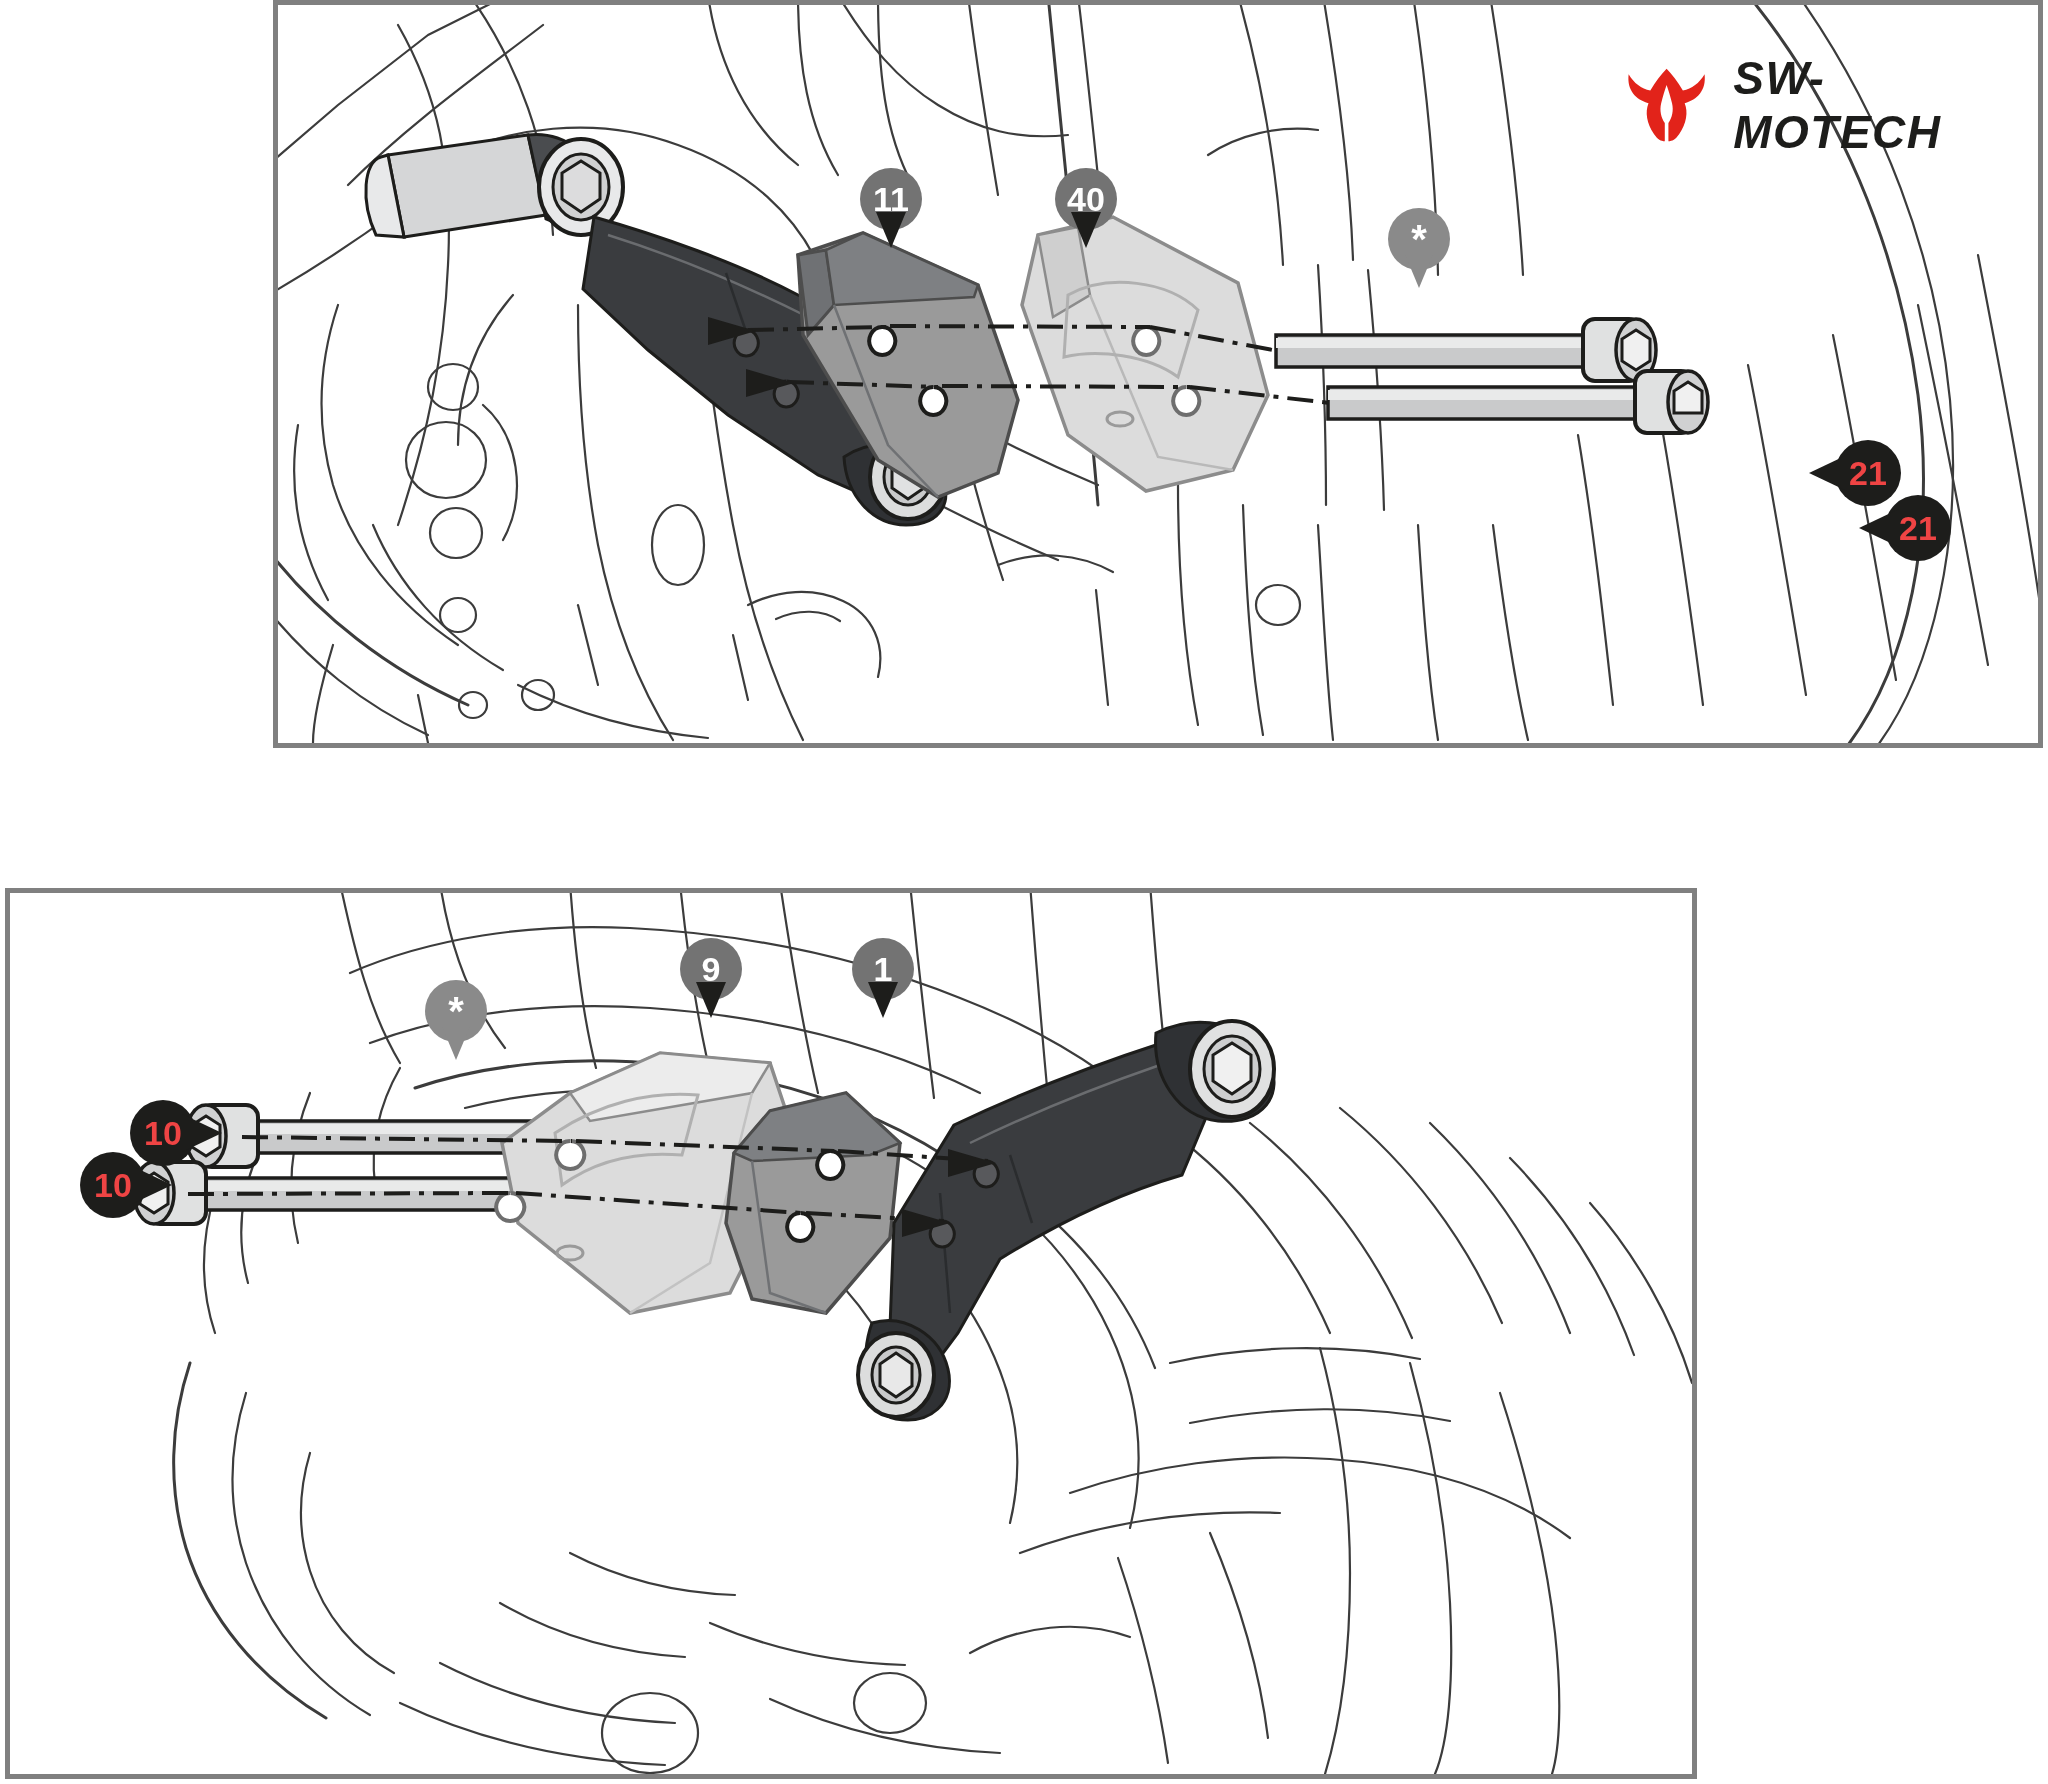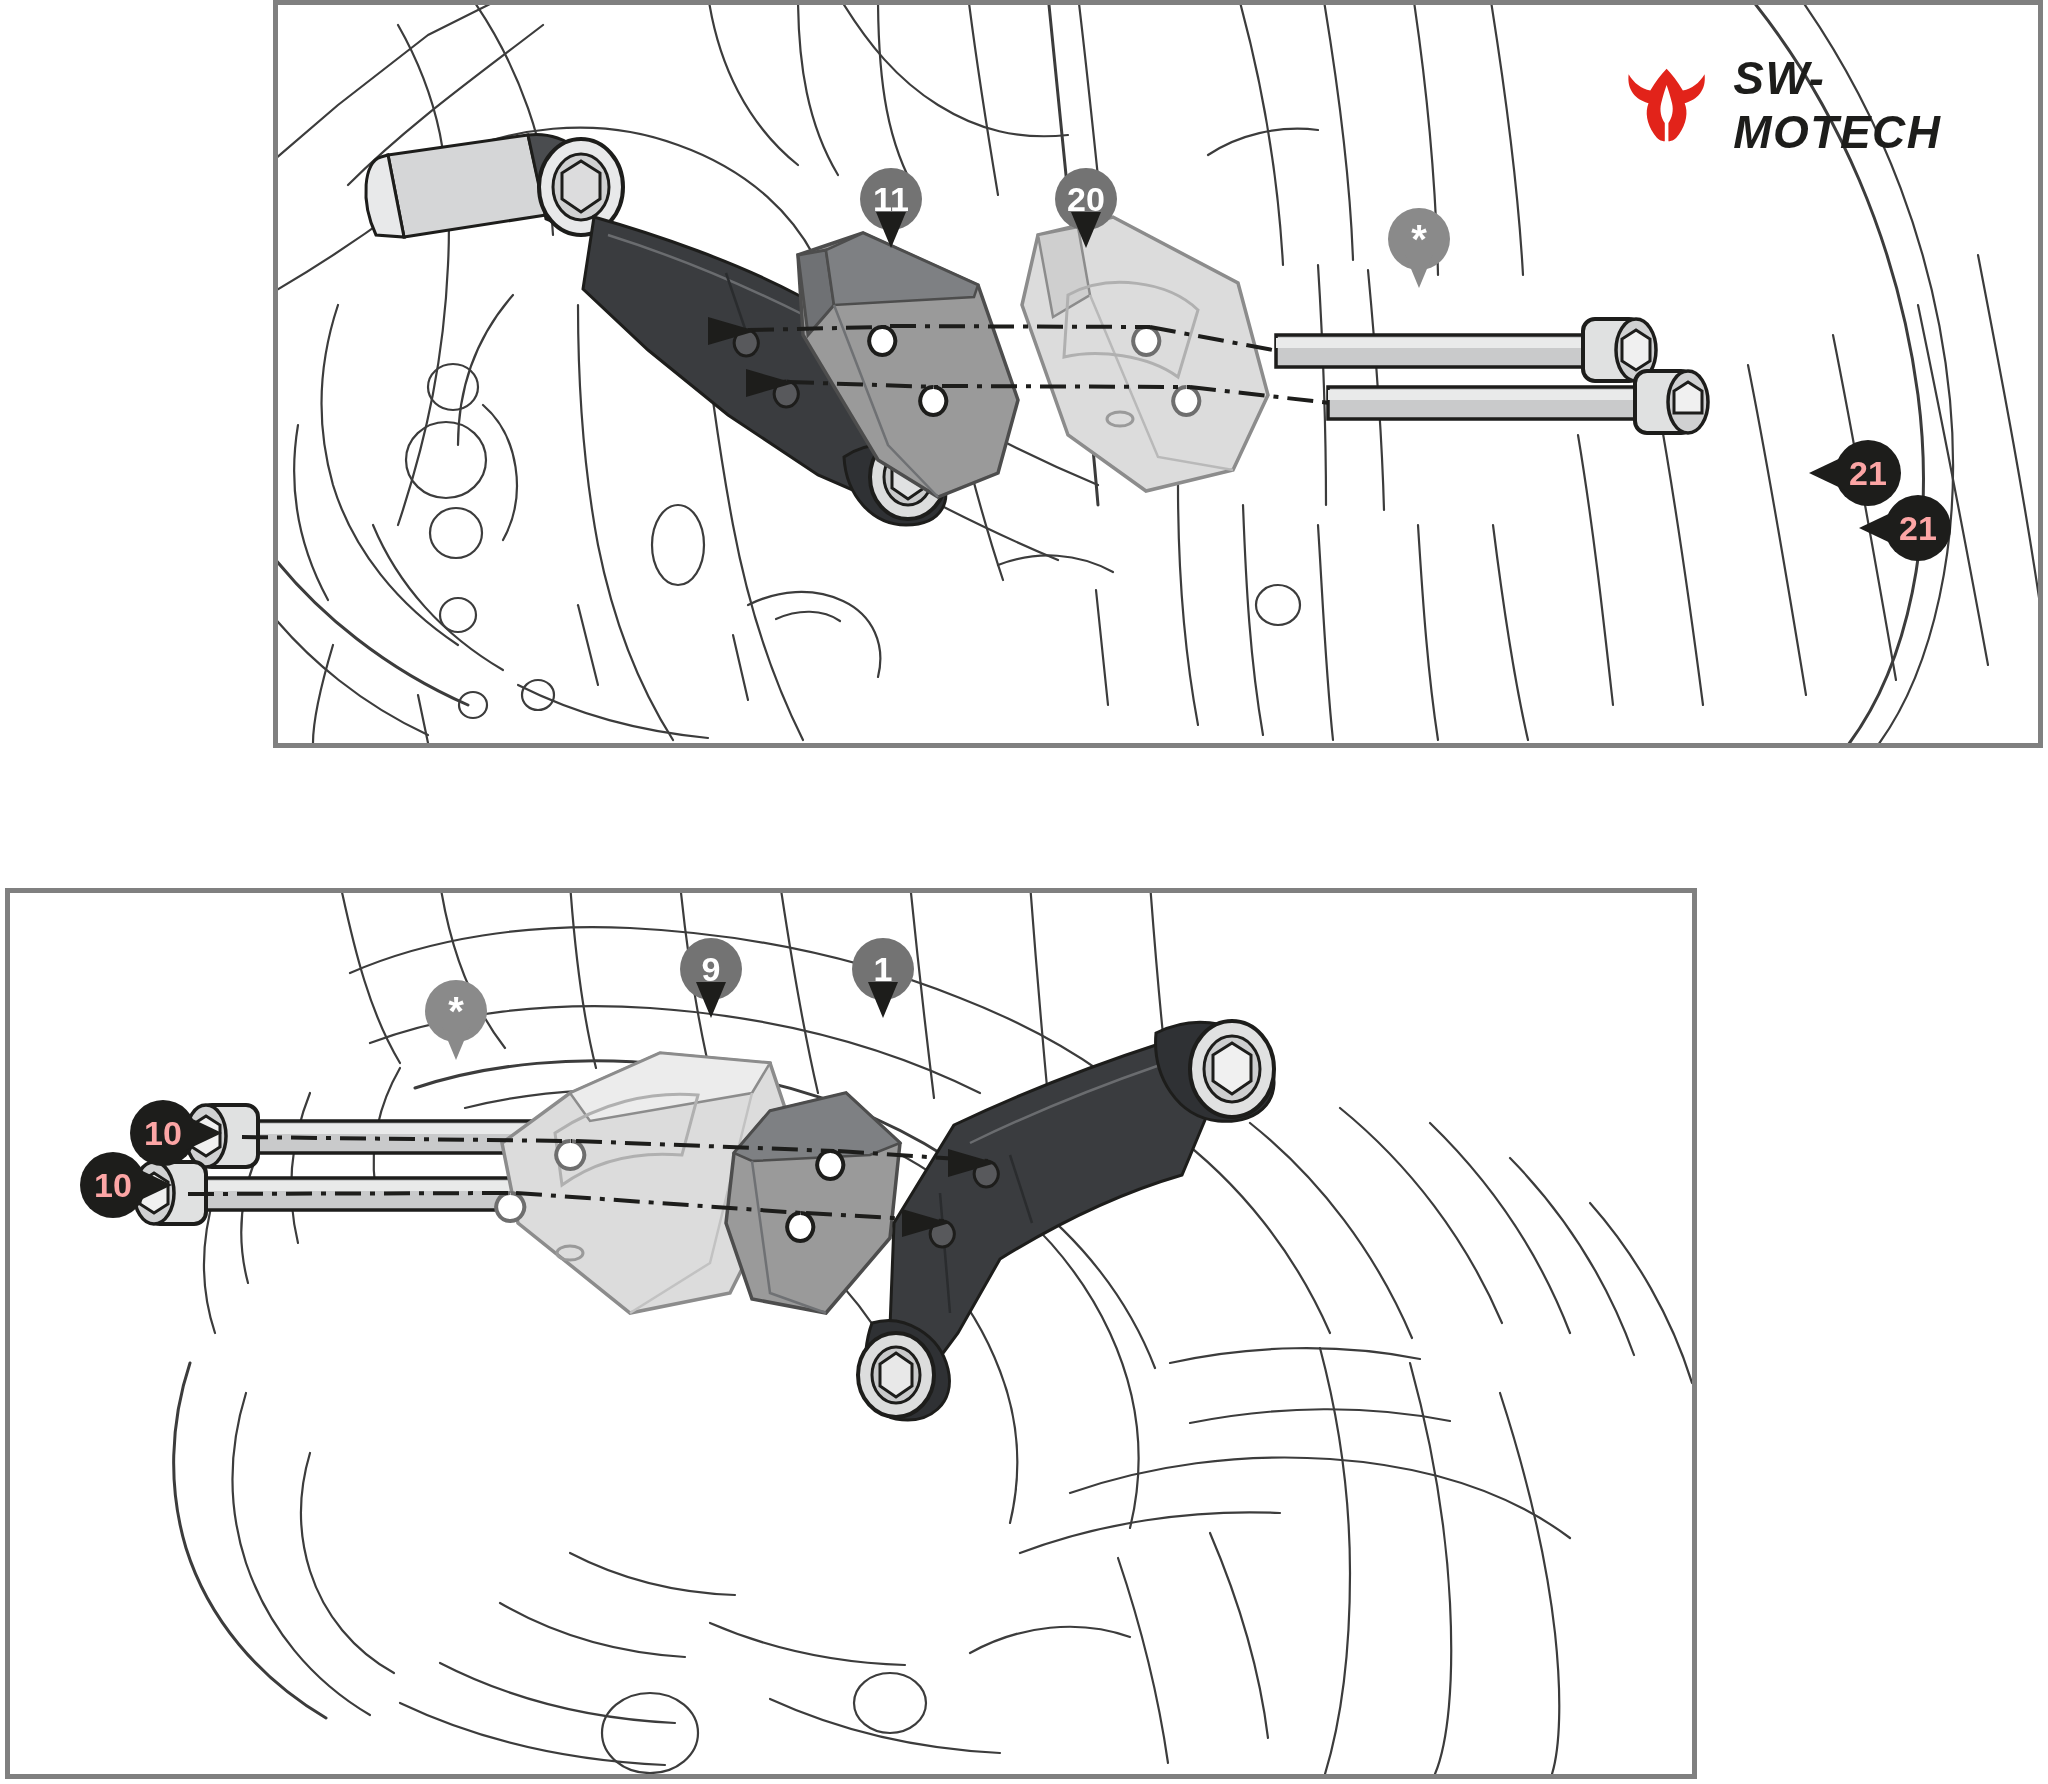--- a/index.html
+++ b/index.html
@@ -23,21 +23,21 @@
   .pin::after{content:"";position:absolute;left:50%;top:44px;
        transform:translateX(-50%);
        border-left:15px solid transparent;border-right:15px solid transparent;
        border-top:36px solid #1d1d1b;}
   .pin span{position:relative;z-index:2;}
   .pin.grey{background:#8a8a8a;font-size:40px;}
   .pin.grey::after{border-top-color:#8a8a8a;}
 
   
   .flag{position:absolute;width:66px;height:66px;border-radius:50%;
-        background:#1d1d1b;color:#fca5a5;display:flex;align-items:center;
+        background:#1d1d1b;color:#ef4444;display:flex;align-items:center;
         justify-content:center;font-size:34px;font-weight:bold;line-height:1;z-index:30;}
   .flag span{position:relative;z-index:2;}
   .flag::after{content:"";position:absolute;top:50%;transform:translateY(-50%);
         border-top:19px solid transparent;border-bottom:19px solid transparent;}
   .flag.tail-left::after{right:52px;border-right:40px solid #1d1d1b;}
   .flag.tail-right::after{left:52px;border-left:40px solid #1d1d1b;}
 
   
   #logo-swmotech{position:absolute;left:1625px;top:60px;width:380px;height:90px;
         display:flex;align-items:center;gap:25px;z-index:40;}
@@ -330,21 +330,21 @@
         <polygon points="938,256 986,270 938,284" fill="#1d1d1b"></polygon>
         <polygon points="892,316 940,330 892,344" fill="#1d1d1b"></polygon>
       </g>
     </svg>
   </div>
 
   <div class="pin" style="left:860px;top:168px;">
     <span>11</span>
   </div>
   <div class="pin" style="left:1055px;top:168px;">
-    <span>20</span>
+    <span>40</span>
   </div>
   <div class="pin grey" style="left:1388px;top:208px;">
     <span>*</span>
   </div>
   <div class="flag tail-left" style="left:1835px;top:440px;">
     <span>21</span>
   </div>
   <div class="flag tail-left" style="left:1885px;top:495px;">
     <span>21</span>
   </div>

